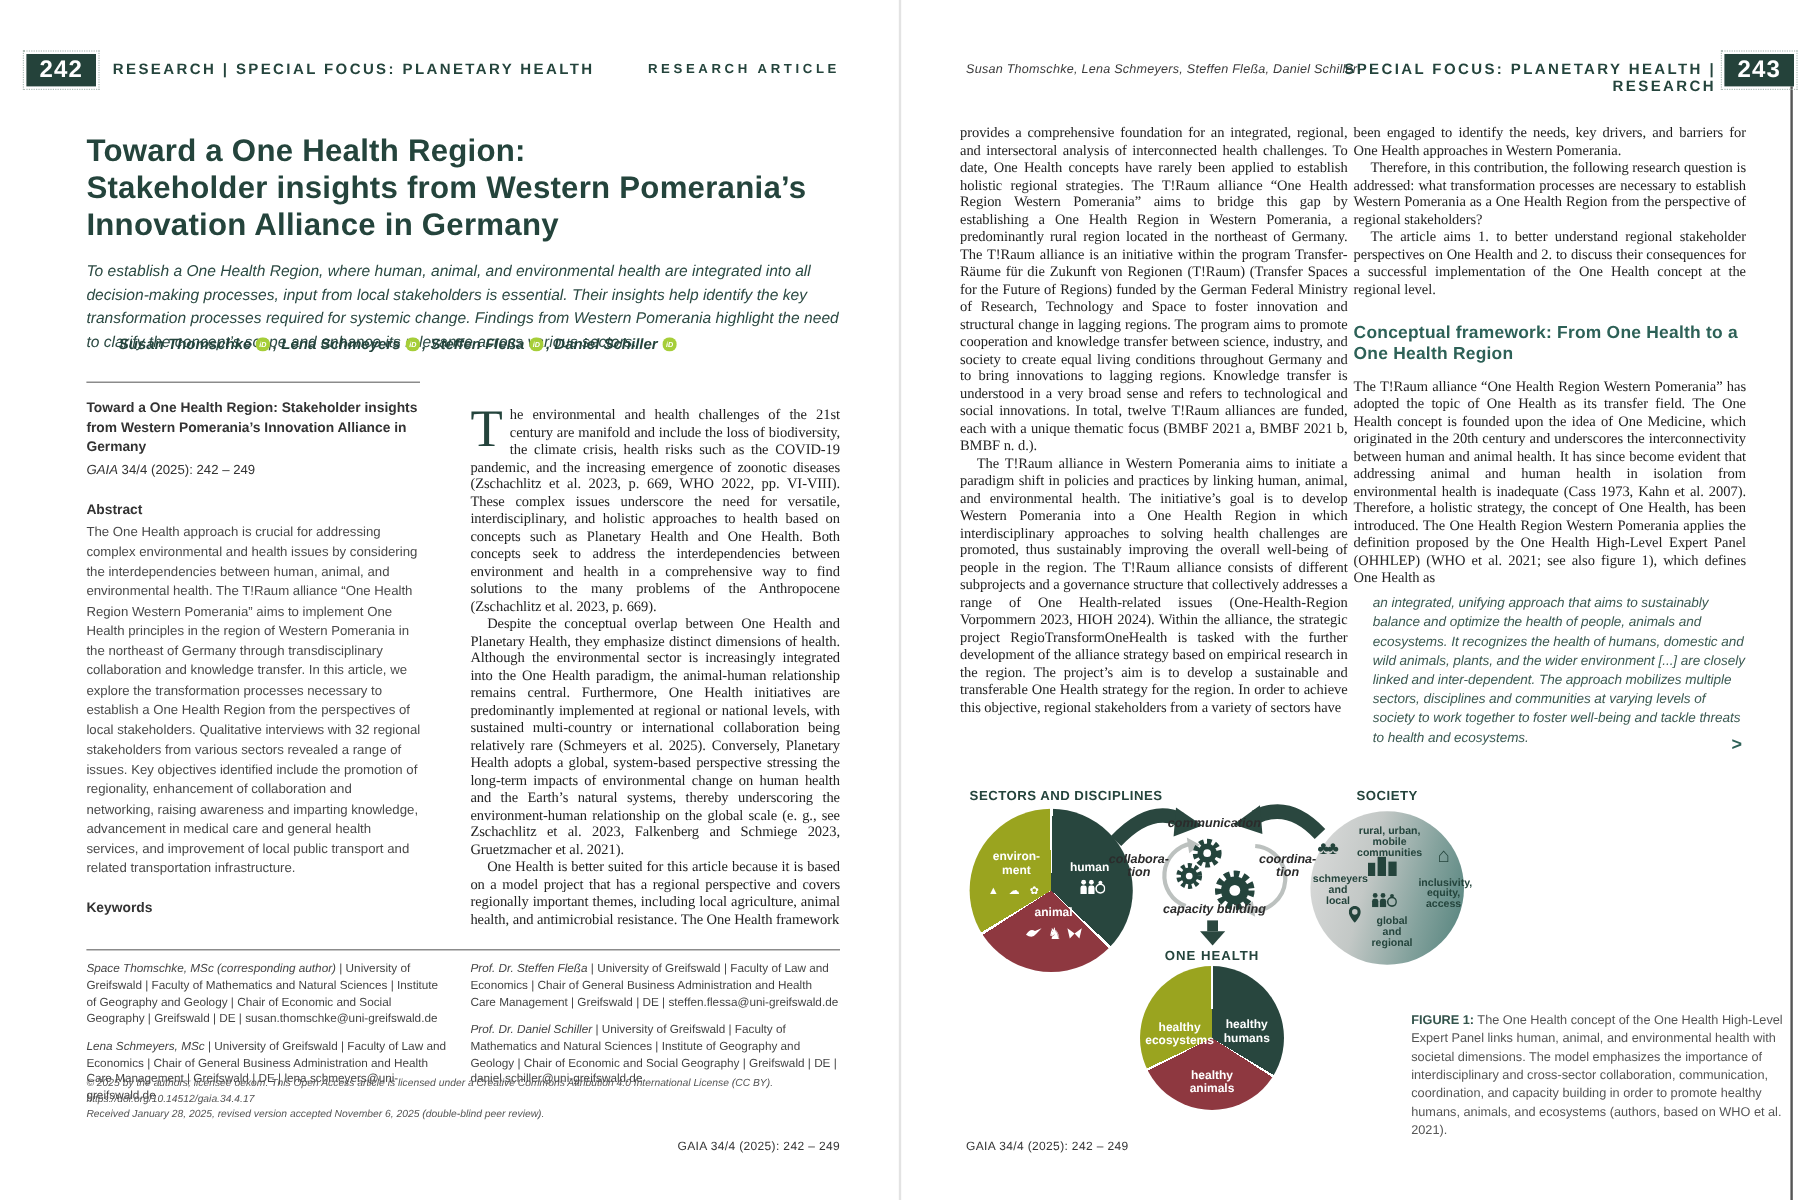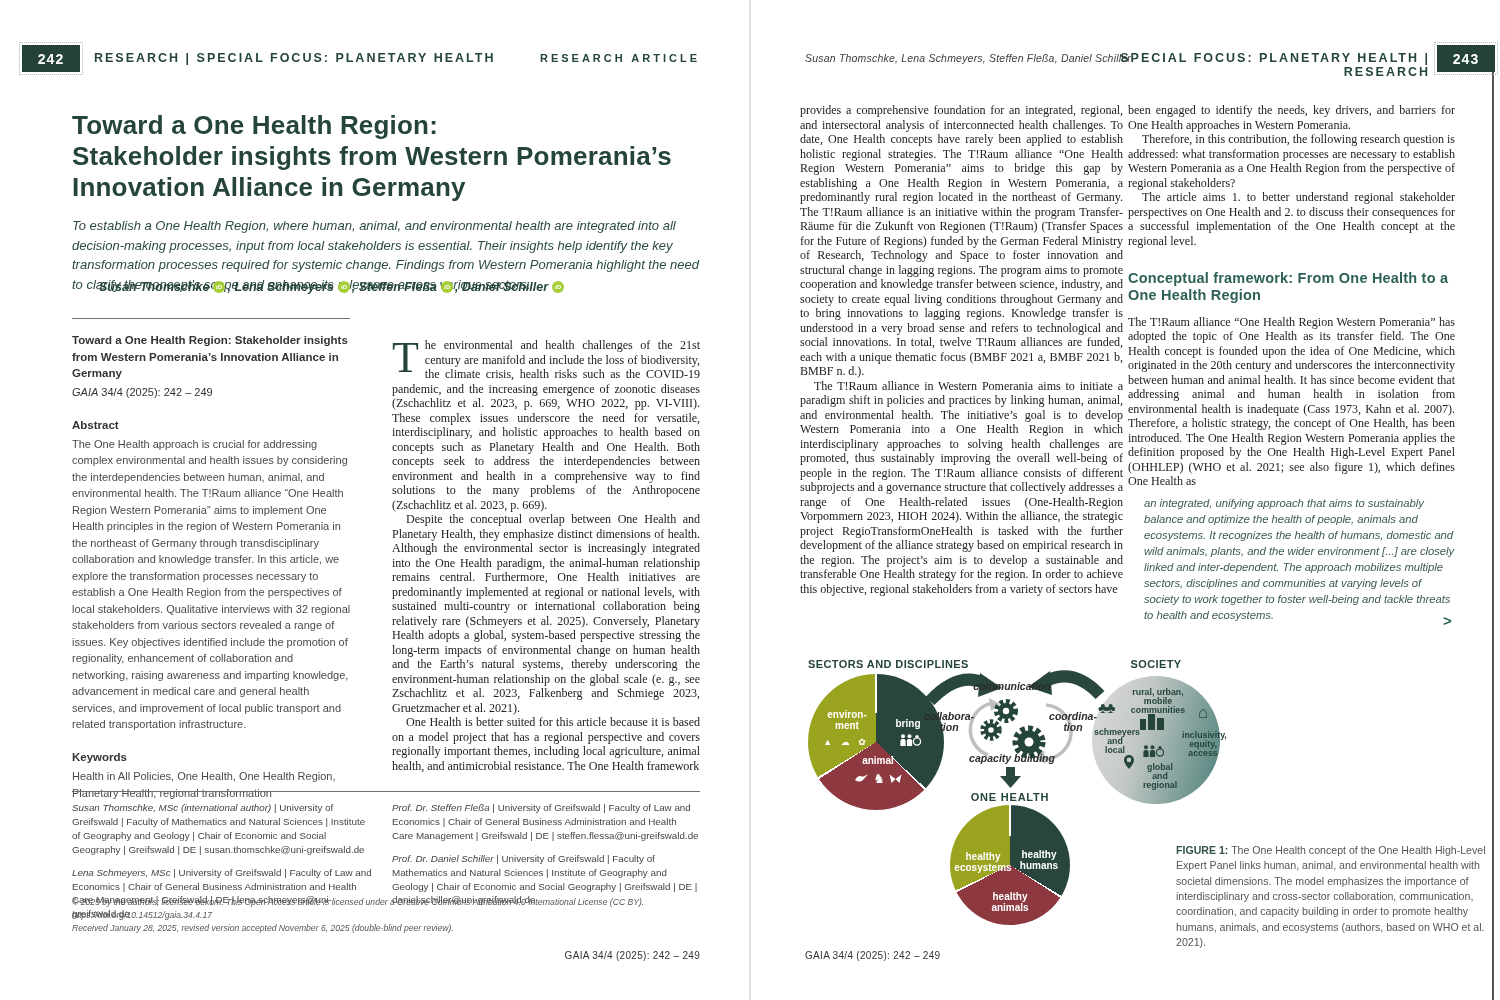--- a/index.html
+++ b/index.html
@@ -1,21 +1,21 @@
 <!DOCTYPE html>
 <html><head>
 <meta charset="utf-8">
 <style>
   html,body{margin:0;padding:0;background:#f2f2f2;}
   .spread{position:relative;width:1500px;height:1000px;background:#ffffff;overflow:hidden;
           font-family:"Liberation Sans",sans-serif;color:#333;}
   .abs{position:absolute;}
   .pre{white-space:pre-line;}
   
-  .pagenum-box{background:#24423a;color:#fff;font-weight:bold;font-size:14px;
+  .pagenum-box{background:#24423a;color:#fff;font-weight:bold;font-size:20px;
                width:58px;height:27px;display:flex;align-items:center;justify-content:center;
                outline:1.5px dotted #aebdb7;outline-offset:2px;letter-spacing:1px;}
   .runhead{color:#24443c;font-weight:bold;letter-spacing:2px;font-size:12.5px;}
   .runhead-small{color:#24443c;font-weight:bold;letter-spacing:3px;font-size:11px;}
   .runhead-authors{font-style:italic;font-size:10.5px;color:#3c3c3c;letter-spacing:.2px;}
   
   .title{font-size:26px;line-height:31px;font-weight:bold;color:#24443c;letter-spacing:.2px;margin:0;}
   .standfirst{font-style:italic;font-size:13px;line-height:1.5;color:#2c4a43;margin:0;}
   .authors{font-size:12.5px;font-weight:bold;font-style:italic;color:#24443c;margin-left:27px;}
   .orcid{vertical-align:-2px;margin:0 2px 0 4px;cursor:pointer;}
@@ -97,33 +97,32 @@
   </div>
 
   <div class="abs rule" style="left:72px;top:318px;width:278px;"></div>
 
   <aside class="abs side" style="left:72px;top:332px;width:280px;">
     <div class="ref-title">Toward a One Health Region: Stakeholder insights from Western Pomerania’s Innovation Alliance in Germany</div>
     <div class="cite"><span class="it">GAIA</span><span> 34/4 (2025): 242 – 249</span></div>
     <div class="h">Abstract</div>
     <p>The One Health approach is crucial for addressing complex environmental and health issues by considering the interdependencies between human, animal, and environmental health. The T!Raum alliance “One Health Region Western Pomerania” aims to implement One Health principles in the region of Western Pomerania in the northeast of Germany through transdisciplinary collaboration and knowledge transfer. In this article, we explore the transformation processes necessary to establish a One Health Region from the perspectives of local stakeholders. Qualitative interviews with 32 regional stakeholders from various sectors revealed a range of issues. Key objectives identified include the promotion of regionality, enhancement of collaboration and networking, raising awareness and imparting knowledge, advancement in medical care and general health services, and improvement of local public transport and related transportation infrastructure.</p>
     <div class="h">Keywords</div>
-    <p>Health in All Policies, One Health, One Health Region, Planetary Health, regional transformation</p>
   </aside>
 
   <div class="abs bodycol" style="left:392px;top:338px;width:308px;">
     <p><span class="dropcap">T</span><span>he environmental and health challenges of the 21st century are manifold and include the loss of biodiversity, the climate crisis, health risks such as the COVID-19 pandemic, and the increasing emergence of zoonotic diseases (Zschachlitz et al. 2023, p. 669, WHO 2022, pp. VI-VIII). These complex issues underscore the need for versatile, interdisciplinary, and holistic approaches to health based on concepts such as Planetary Health and One Health. Both concepts seek to address the interdependencies between environment and health in a comprehensive way to find solutions to the many problems of the Anthropocene (Zschachlitz et al. 2023, p. 669).</span></p>
     <p class="indent">Despite the conceptual overlap between One Health and Planetary Health, they emphasize distinct dimensions of health. Although the environmental sector is increasingly integrated into the One Health paradigm, the animal-human relationship remains central. Furthermore, One Health initiatives are predominantly implemented at regional or national levels, with sustained multi-country or international collaboration being relatively rare (Schmeyers et al. 2025). Conversely, Planetary Health adopts a global, system-based perspective stressing the long-term impacts of environmental change on human health and the Earth’s natural systems, thereby underscoring the environment-human relationship on the global scale (e. g., see Zschachlitz et al. 2023, Falkenberg and Schmiege 2023, Gruetzmacher et al. 2021).</p>
     <p class="indent">One Health is better suited for this article because it is based on a model project that has a regional perspective and covers regionally important themes, including local agriculture, animal health, and antimicrobial resistance. The One Health framework</p>
   </div>
 
   <div class="abs rule" style="left:72px;top:791px;width:628px;"></div>
 
   <div class="abs affil" style="left:72px;top:801px;width:302px;">
-    <p><span class="nm">Susan Thomschke, MSc (international author)</span><span> | University of Greifswald | Faculty of Mathematics and Natural Sciences | Institute of Geography and Geology | Chair of Economic and Social Geography | Greifswald | DE | susan.thomschke@uni-greifswald.de</span></p>
+    <p><span class="nm">Space Thomschke, MSc (corresponding author)</span><span> | University of Greifswald | Faculty of Mathematics and Natural Sciences | Institute of Geography and Geology | Chair of Economic and Social Geography | Greifswald | DE | susan.thomschke@uni-greifswald.de</span></p>
     <p><span class="nm">Lena Schmeyers, MSc</span><span> | University of Greifswald | Faculty of Law and Economics | Chair of General Business Administration and Health Care Management | Greifswald | DE | lena.schmeyers@uni-greifswald.de</span></p>
   </div>
   <div class="abs affil" style="left:392px;top:801px;width:308px;">
     <p><span class="nm">Prof. Dr. Steffen Fleßa</span><span> | University of Greifswald | Faculty of Law and Economics | Chair of General Business Administration and Health Care Management | Greifswald | DE | steffen.flessa@uni-greifswald.de</span></p>
     <p><span class="nm">Prof. Dr. Daniel Schiller</span><span> | University of Greifswald | Faculty of Mathematics and Natural Sciences | Institute of Geography and Geology | Chair of Economic and Social Geography | Greifswald | DE | daniel.schiller@uni-greifswald.de</span></p>
   </div>
 
   <div class="abs license" style="left:72px;top:896px;width:640px;">
     <div>© 2025 by the authors; licensee oekom. This Open Access article is licensed under a Creative Commons Attribution 4.0 International License (CC BY).</div>
     <div>https://doi.org/10.14512/gaia.34.4.17</div>
@@ -157,21 +156,21 @@
 
   <div class="abs fig" style="left:800px;top:655px;">
 
     <div class="abs fig-label" style="left:8px;top:3px;">SECTORS AND DISCIPLINES</div>
     <div class="abs fig-label" style="left:292px;top:3px;width:128px;text-align:center;">SOCIETY</div>
 
     <div class="abs pie pie1" style="left:8px;top:19px;width:136px;height:136px;"></div>
     <div class="abs pie-lab pre" style="left:18px;top:54px;width:58px;">environ-
 ment</div>
     <div class="abs pie-ico" style="left:14px;top:82px;width:64px;">▲ ☁ ✿</div>
-    <div class="abs pie-lab" style="left:84px;top:63px;width:48px;">bring</div>
+    <div class="abs pie-lab" style="left:84px;top:63px;width:48px;">human</div>
     <div class="abs" style="left:92px;top:77px;width:36px;text-align:center;">
       <svg width="22" height="12" viewBox="0 0 22 12">
           <circle cx="4" cy="2.2" r="2" fill="#fff"></circle>
           <path d="M1.4 12 V7 Q1.4 5 3.4 5 H4.6 Q6.6 5 6.6 7 V12 Z" fill="#fff"></path>
           <circle cx="10.5" cy="2.2" r="2" fill="#fff"></circle>
           <path d="M7.9 12 V7 Q7.9 5 9.9 5 H11.1 Q13.1 5 13.1 7 V12 Z" fill="#fff"></path>
           <circle cx="18" cy="7.5" r="3.6" fill="none" stroke="#fff" stroke-width="1.3"></circle>
           <circle cx="18" cy="2.5" r="1.6" fill="#fff"></circle>
         </svg>
     </div>

